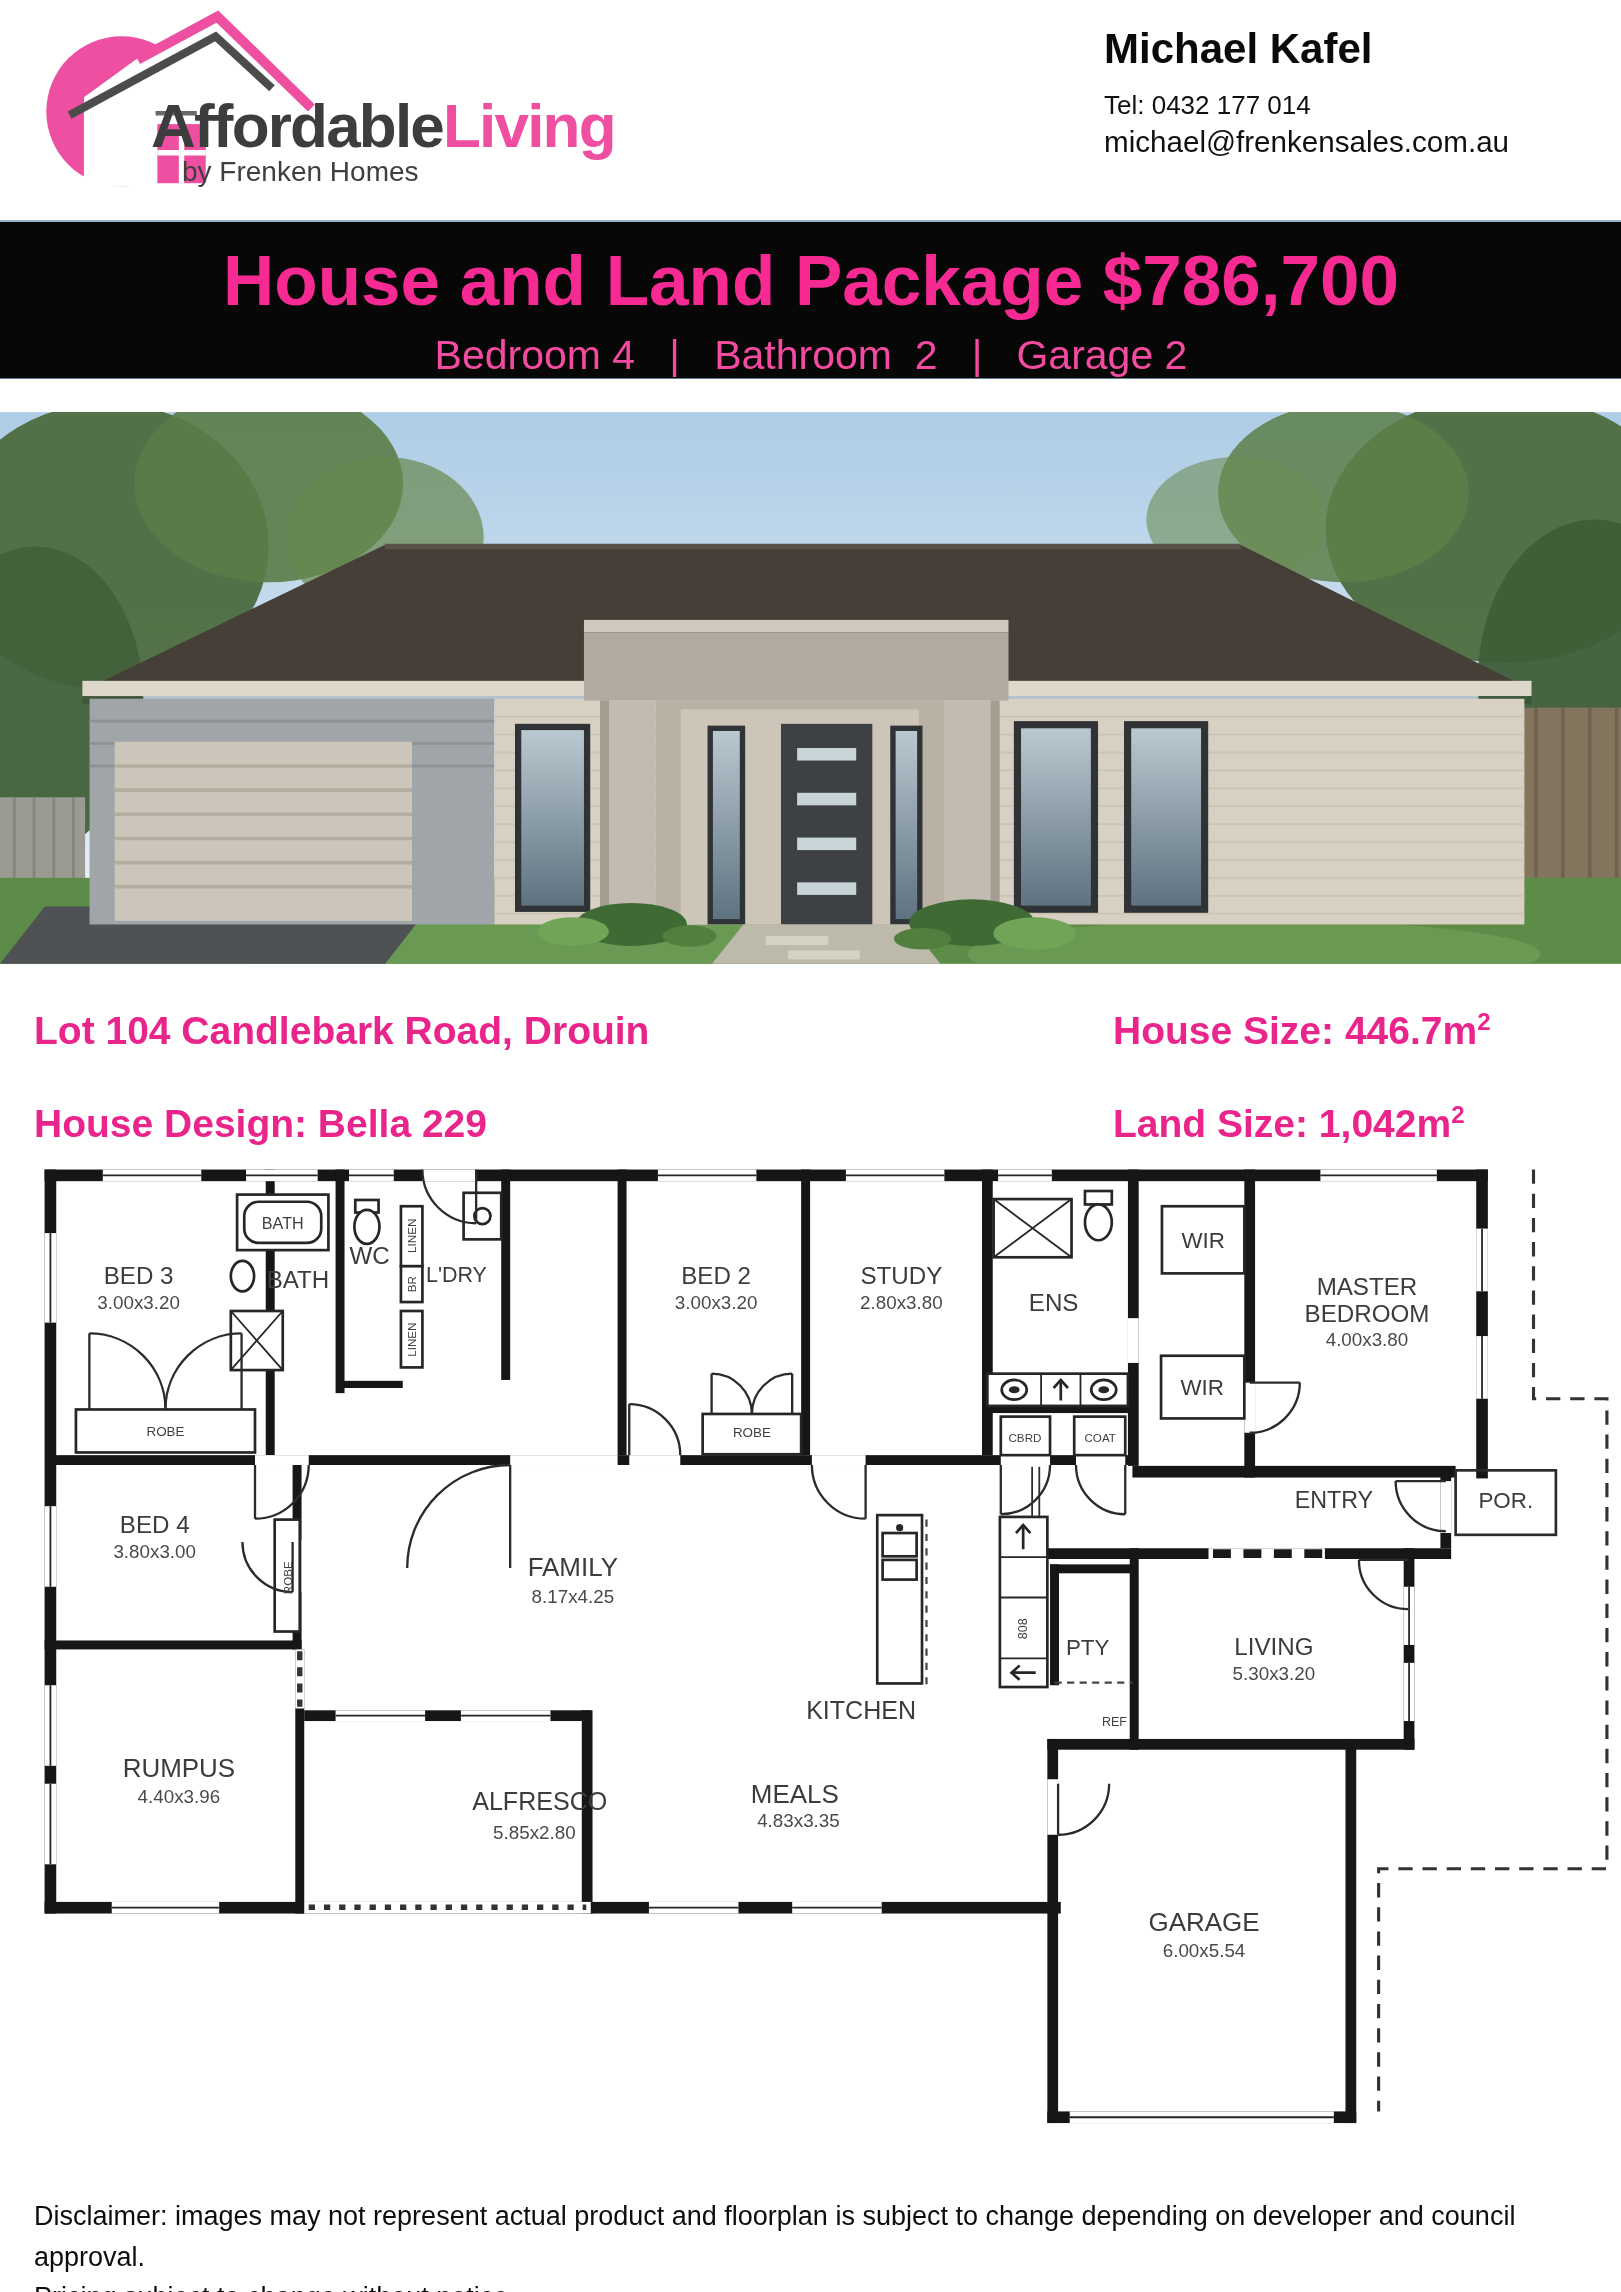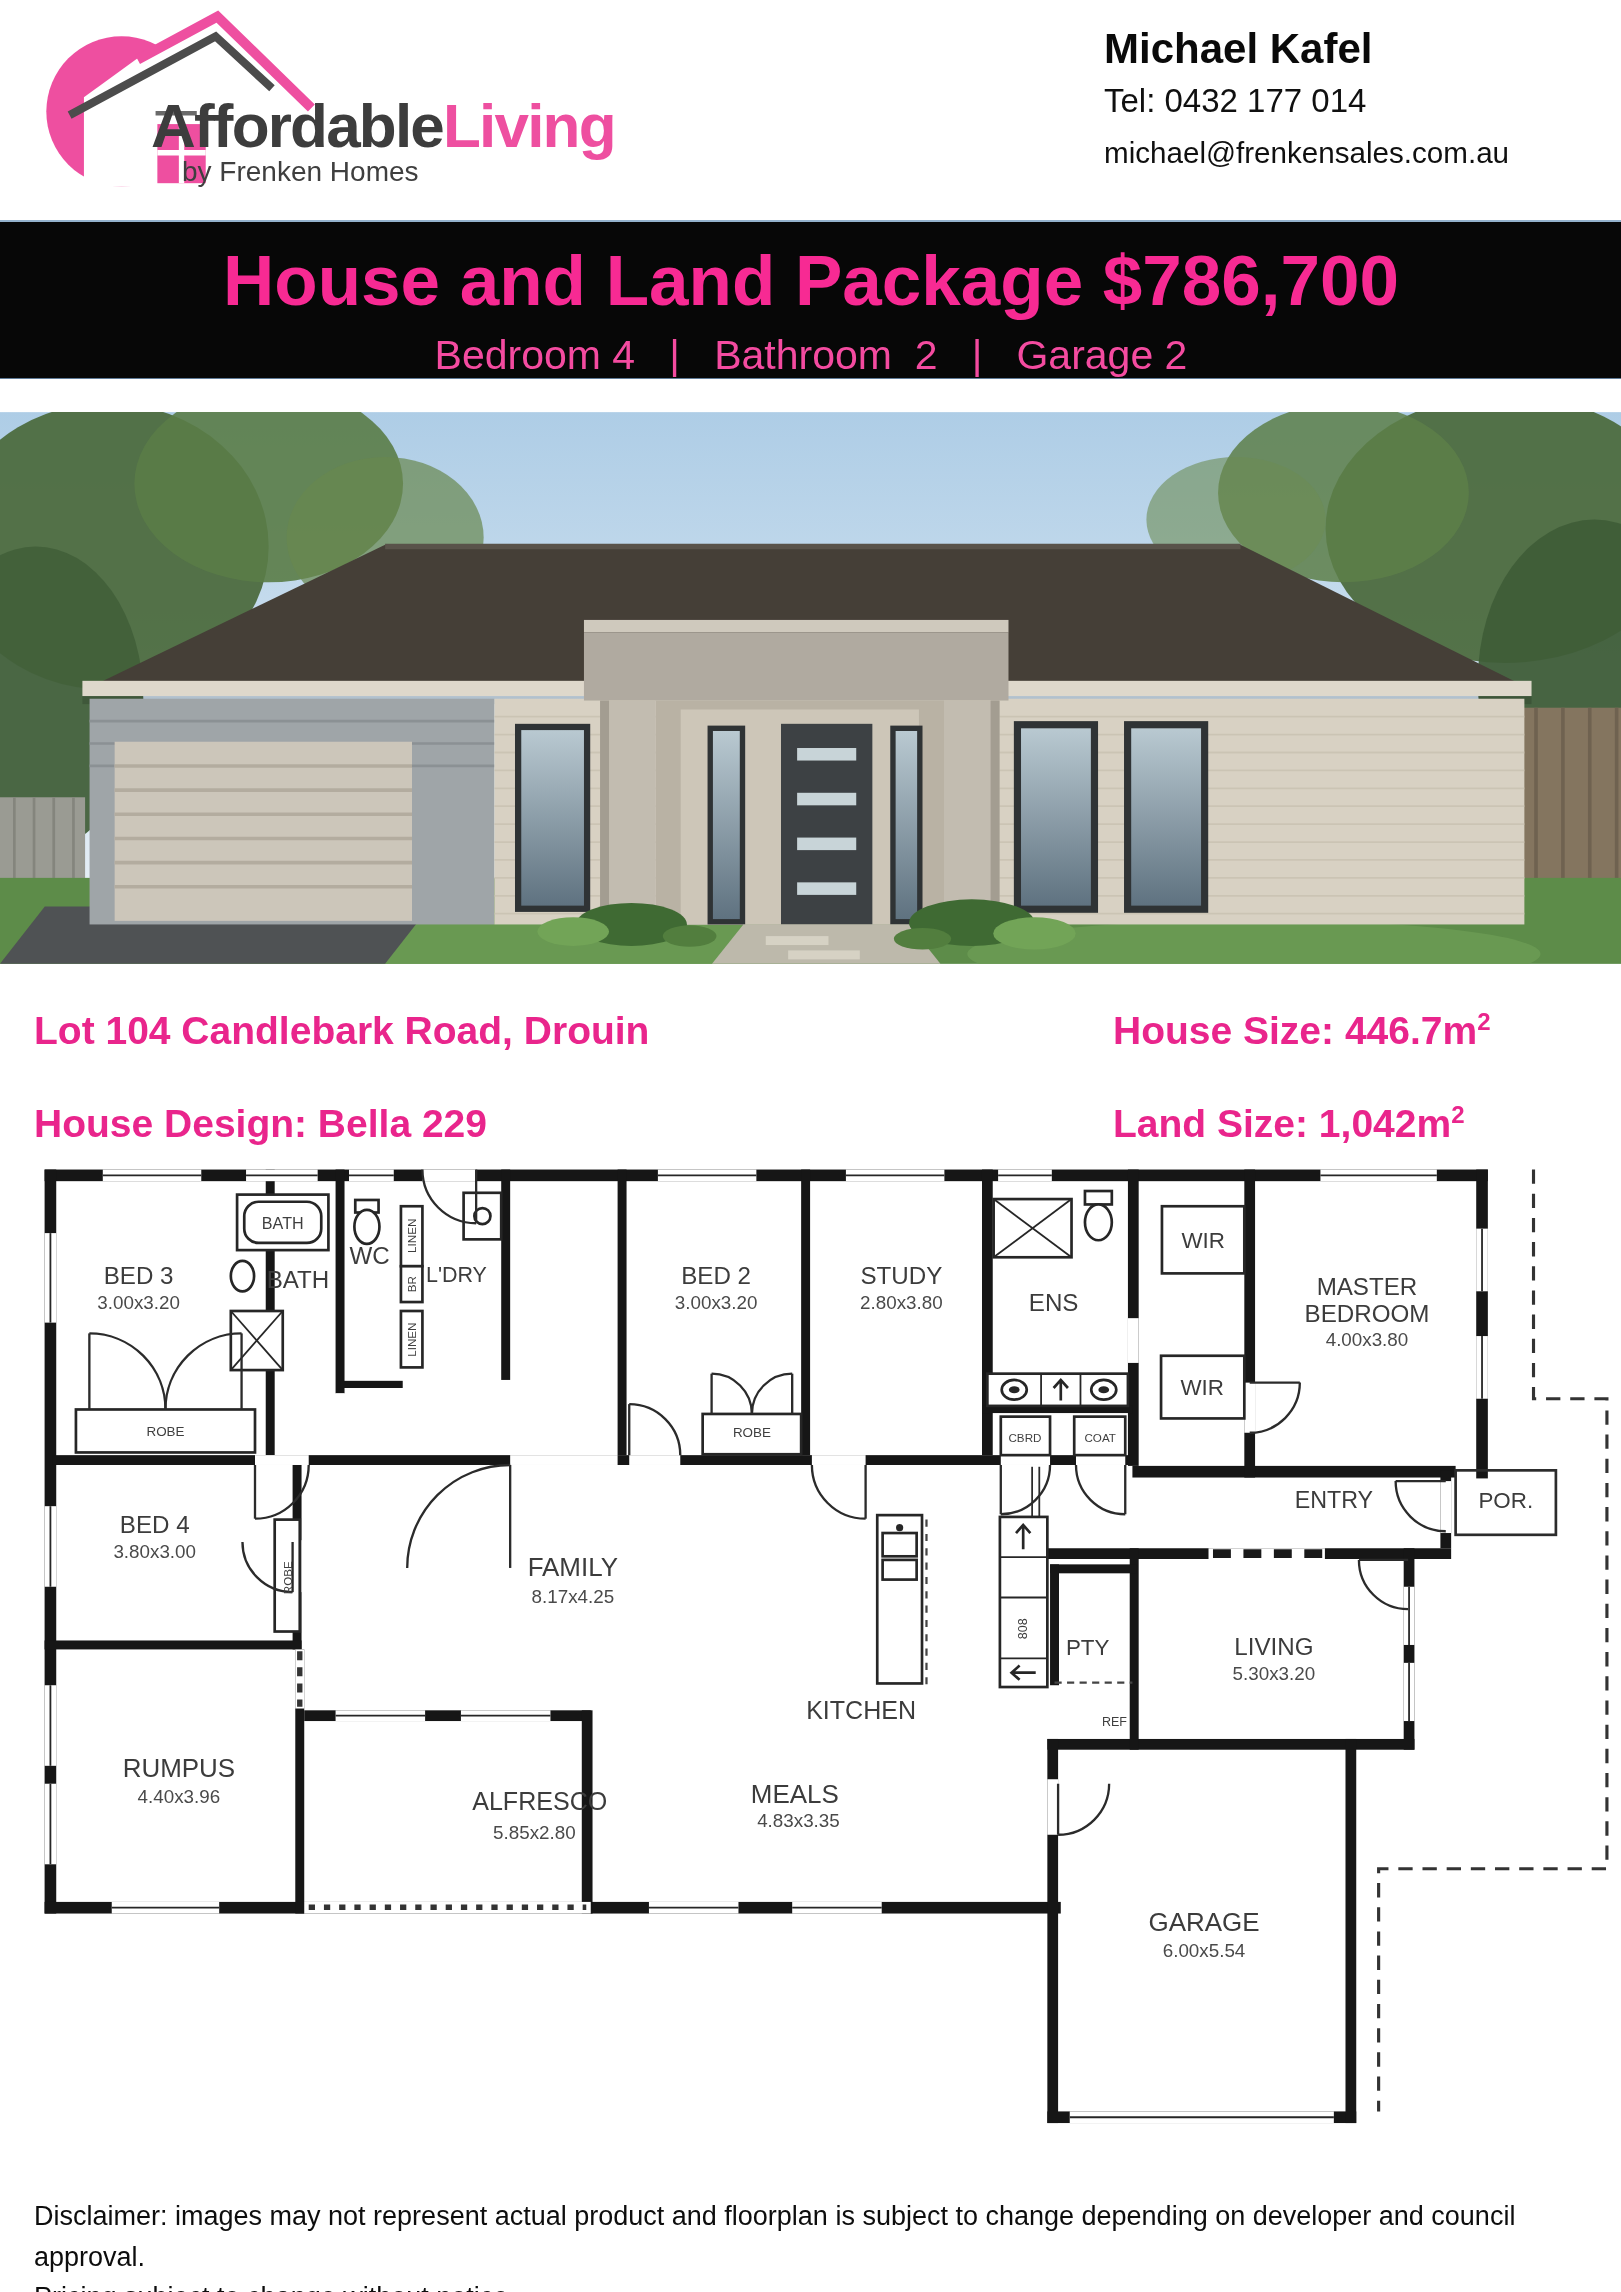--- a/index.html
+++ b/index.html
@@ -9,22 +9,22 @@
   
   .header{position:absolute;left:0;top:0;width:1622px;height:220px;background:#fff;}
   .logo{position:absolute;left:32px;top:3.6px;width:591px;height:199px;}
   .logo svg{position:absolute;left:0;top:0;}
   .brand{position:absolute;left:119px;top:86px;font-size:62px;font-weight:bold;letter-spacing:-1.8px;white-space:nowrap;}
   .brand .dark{color:#3d3d3d;}
   .brand .pink{color:#ee4fa0;}
   .tagline{position:absolute;left:150px;top:152px;font-size:28px;color:#3f3f3f;}
   .agent{position:absolute;left:1104px;top:25px;}
   .agent .name{font-size:42px;font-weight:bold;color:#0a0a0a;line-height:1.15;}
-  .agent .tel{font-size:33px;color:#101010;margin-top:9px;}
-  .agent .email{font-size:29.6px;color:#101010;margin-top:16px;}
+  .agent .tel{font-size:26px;color:#101010;margin-top:17px;}
+  .agent .email{font-size:29.6px;color:#101010;margin-top:4px;}
 
   
   .banner{position:absolute;left:0;top:220px;width:1622px;height:159px;background:#070707;
           border-top:2.7px solid #94b2cd;border-bottom:1.8px solid #5f7b97;box-sizing:border-box;text-align:center;}
   .banner .title{margin-top:18px;font-size:71px;font-weight:bold;color:#f72a93;letter-spacing:0px;}
   .banner .subtitle{margin-top:10.7px;font-size:41px;color:#f44ba0;white-space:pre;}
 
   
   .photo{position:absolute;left:0;top:412px;width:1622px;height:552px;overflow:hidden;}
 

